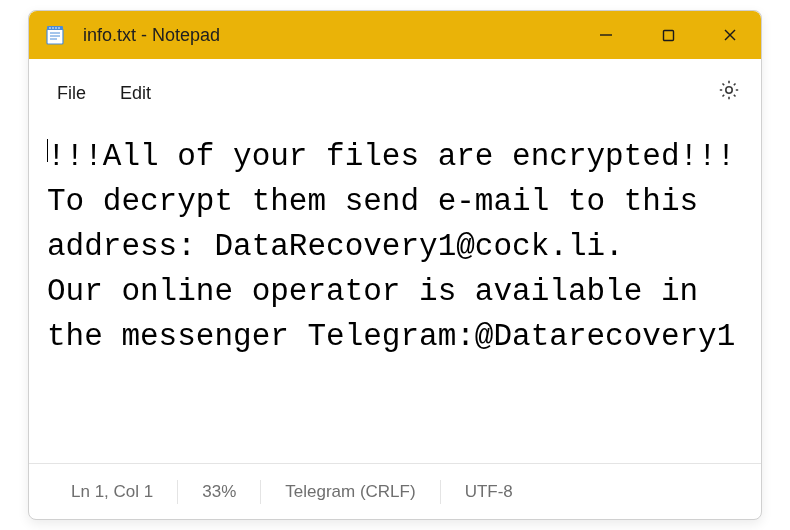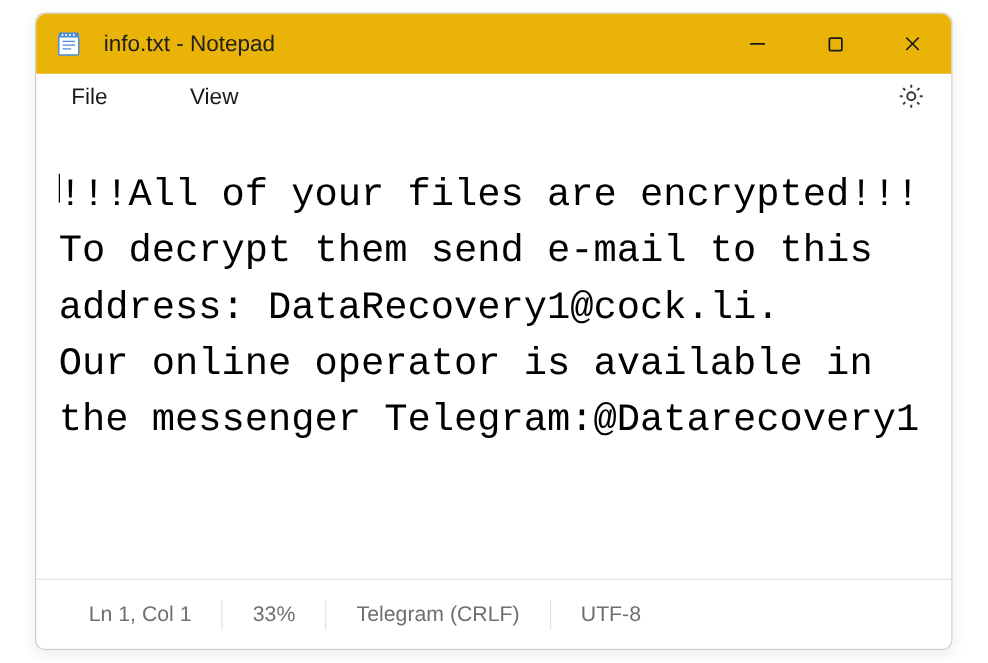--- a/index.html
+++ b/index.html
@@ -51,23 +51,23 @@
     .win-btn {
       width: 62px;
       height: 100%;
       display: flex;
       align-items: center;
       justify-content: center;
     }
     .menubar {
       height: 54px;
       display: flex;
-      align-items: flex-start;
+      align-items: flex-end;
       padding: 0 12px;
-      gap: 34px;
+      gap: 2px;
       border-bottom: 1px solid transparent;
     }
     .menubar .menu-item {
       padding: 8px 16px;
       font-size: 18px;
       color: #1a1a1a;
       border-radius: 6px;
       cursor: default;
     }
     .menubar .spacer { flex: 1; }
@@ -150,21 +150,21 @@
         <svg width="14" height="14" viewBox="0 0 14 14">
           <line x1="2" y1="2" x2="12" y2="12" stroke="#1a1a1a" stroke-width="1.4"></line>
           <line x1="12" y1="2" x2="2" y2="12" stroke="#1a1a1a" stroke-width="1.4"></line>
         </svg>
       </div>
     </div>
   </div>
 
   <div class="menubar">
     <div class="menu-item">File</div>
-    <div class="menu-item">View</div>
+    <div class="menu-item">Edit</div>
     <div class="spacer"></div>
     <div class="gear-btn">
       <span>
         <svg width="24" height="24" viewBox="0 0 24 24" fill="none" stroke="#3c3c3c" stroke-width="1.6">
           <circle cx="12" cy="12" r="3.2"></circle>
           <path d="M12 2.8v2.4M12 18.8v2.4M21.2 12h-2.4M5.2 12H2.8M18.5 5.5l-1.7 1.7M7.2 16.8l-1.7 1.7M18.5 18.5l-1.7-1.7M7.2 7.2 5.5 5.5"></path>
         </svg>
       </span>
     </div>
   </div>

